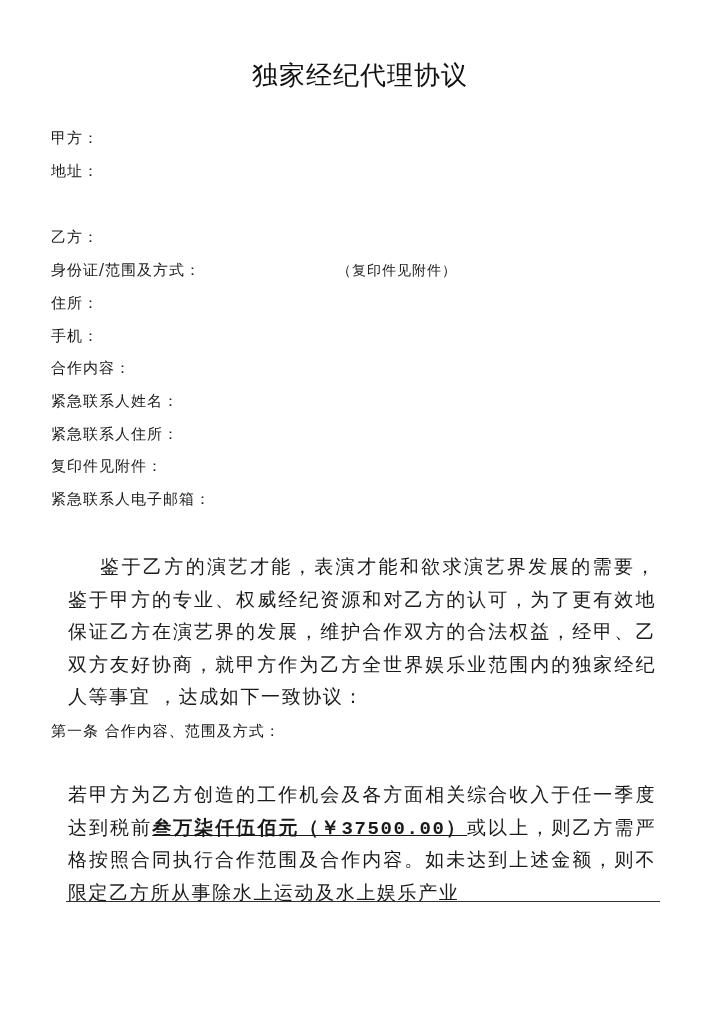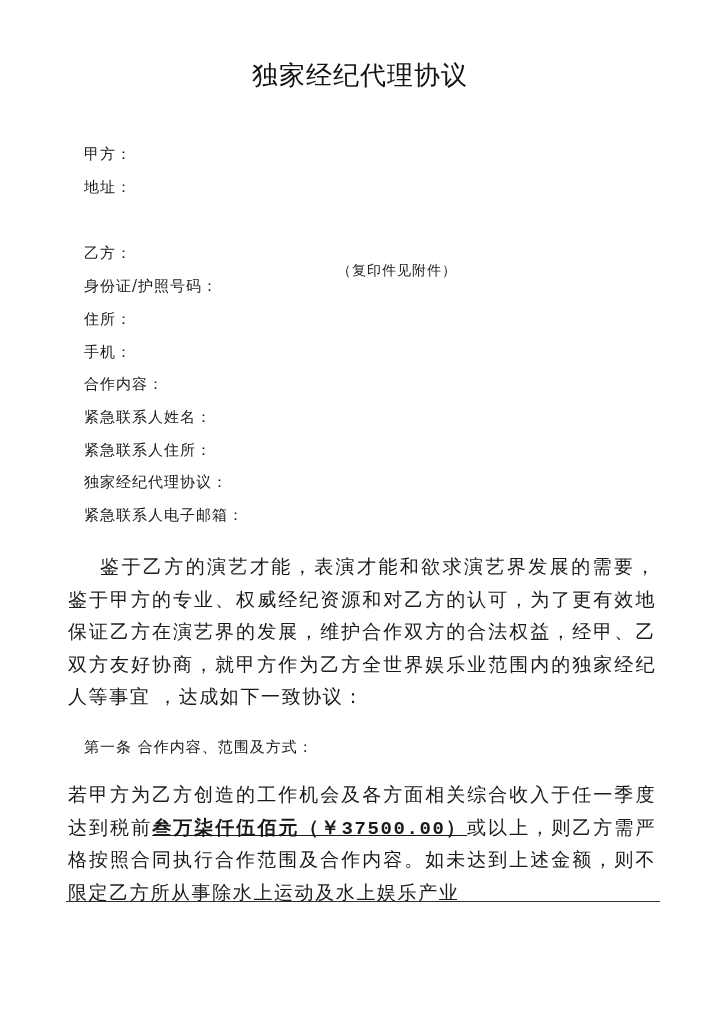--- a/index.html
+++ b/index.html
@@ -1,44 +1,44 @@
 <!DOCTYPE html>
 <html><head>
 <meta charset="utf-8">
 <style>
   html, body { margin:0; padding:0; background:#ffffff; }
   body { width:720px; height:1018px; position:relative; overflow:hidden;
          font-family:"DejaVu Sans", sans-serif; color:#1a1a1a; }
   .title { position:absolute; top:58px; left:0; width:720px; text-align:center;
            font-family:"DejaVu Serif", serif; font-size:26px; letter-spacing:1px; color:#111; }
-  .field { position:absolute; left:84px; font-size:15px; line-height:20px; letter-spacing:1px;margin-top:16px; }
+  .field { position:absolute; left:51px; font-size:15px; line-height:20px; letter-spacing:1px; }
   .note { position:absolute; left:337px; font-size:14px; line-height:20px; letter-spacing:1px; }
   .para { position:absolute; left:68px; width:588px; font-size:19px; line-height:32.5px; letter-spacing:1.6px; text-align:justify; }
   .indent { text-indent:32px; }
   .u { text-decoration:underline; font-weight:bold; }
   .rule { position:absolute; left:66px; top:901px; width:594px; height:1px; background:#333; }
 </style>
 </head>
 <body>
 
 <div>
   <div class="title">独家经纪代理协议</div>
 
   <div class="field" style="top:128px;">甲方：</div>
   <div class="field" style="top:161px;">地址：</div>
 
   <div class="field" style="top:227px;">乙方：</div>
-  <div class="field" style="top:260px;">身份证/护照号码：</div>
+  <div class="field" style="top:260px;">身份证/范围及方式：</div>
   <div class="note" style="top:260px;">（复印件见附件）</div>
   <div class="field" style="top:293px;">住所：</div>
   <div class="field" style="top:326px;">手机：</div>
   <div class="field" style="top:358px;">合作内容：</div>
   <div class="field" style="top:391px;">紧急联系人姓名：</div>
   <div class="field" style="top:424px;">紧急联系人住所：</div>
-  <div class="field" style="top:456px;">独家经纪代理协议：</div>
+  <div class="field" style="top:456px;">复印件见附件：</div>
   <div class="field" style="top:489px;text-align:right;">紧急联系人电子邮箱：</div>
 
   <div class="para indent" style="top:550px;">鉴于乙方的演艺才能，表演才能和欲求演艺界发展的需要，鉴于甲方的专业、权威经纪资源和对乙方的认可，为了更有效地保证乙方在演艺界的发展，维护合作双方的合法权益，经甲、乙双方友好协商，就甲方作为乙方全世界娱乐业范围内的独家经纪人等事宜 ，达成如下一致协议：</div>
 
   <div class="field" style="top:721px;">第一条  合作内容、范围及方式：</div>
 
   <div class="para" style="top:780px;font-family:Liberation Mono, monospace;">
     <span>若甲方为乙方创造的工作机会及各方面相关综合收入于任一季度达到税前</span><span class="u">叁万柒仟伍佰元（￥37500.00）</span><span>或以上，则乙方需严格按照合同执行合作范围及合作内容。如未达到上述金额，则不限定乙方所从事除水上运动及水上娱乐产业</span>
   </div>
 

